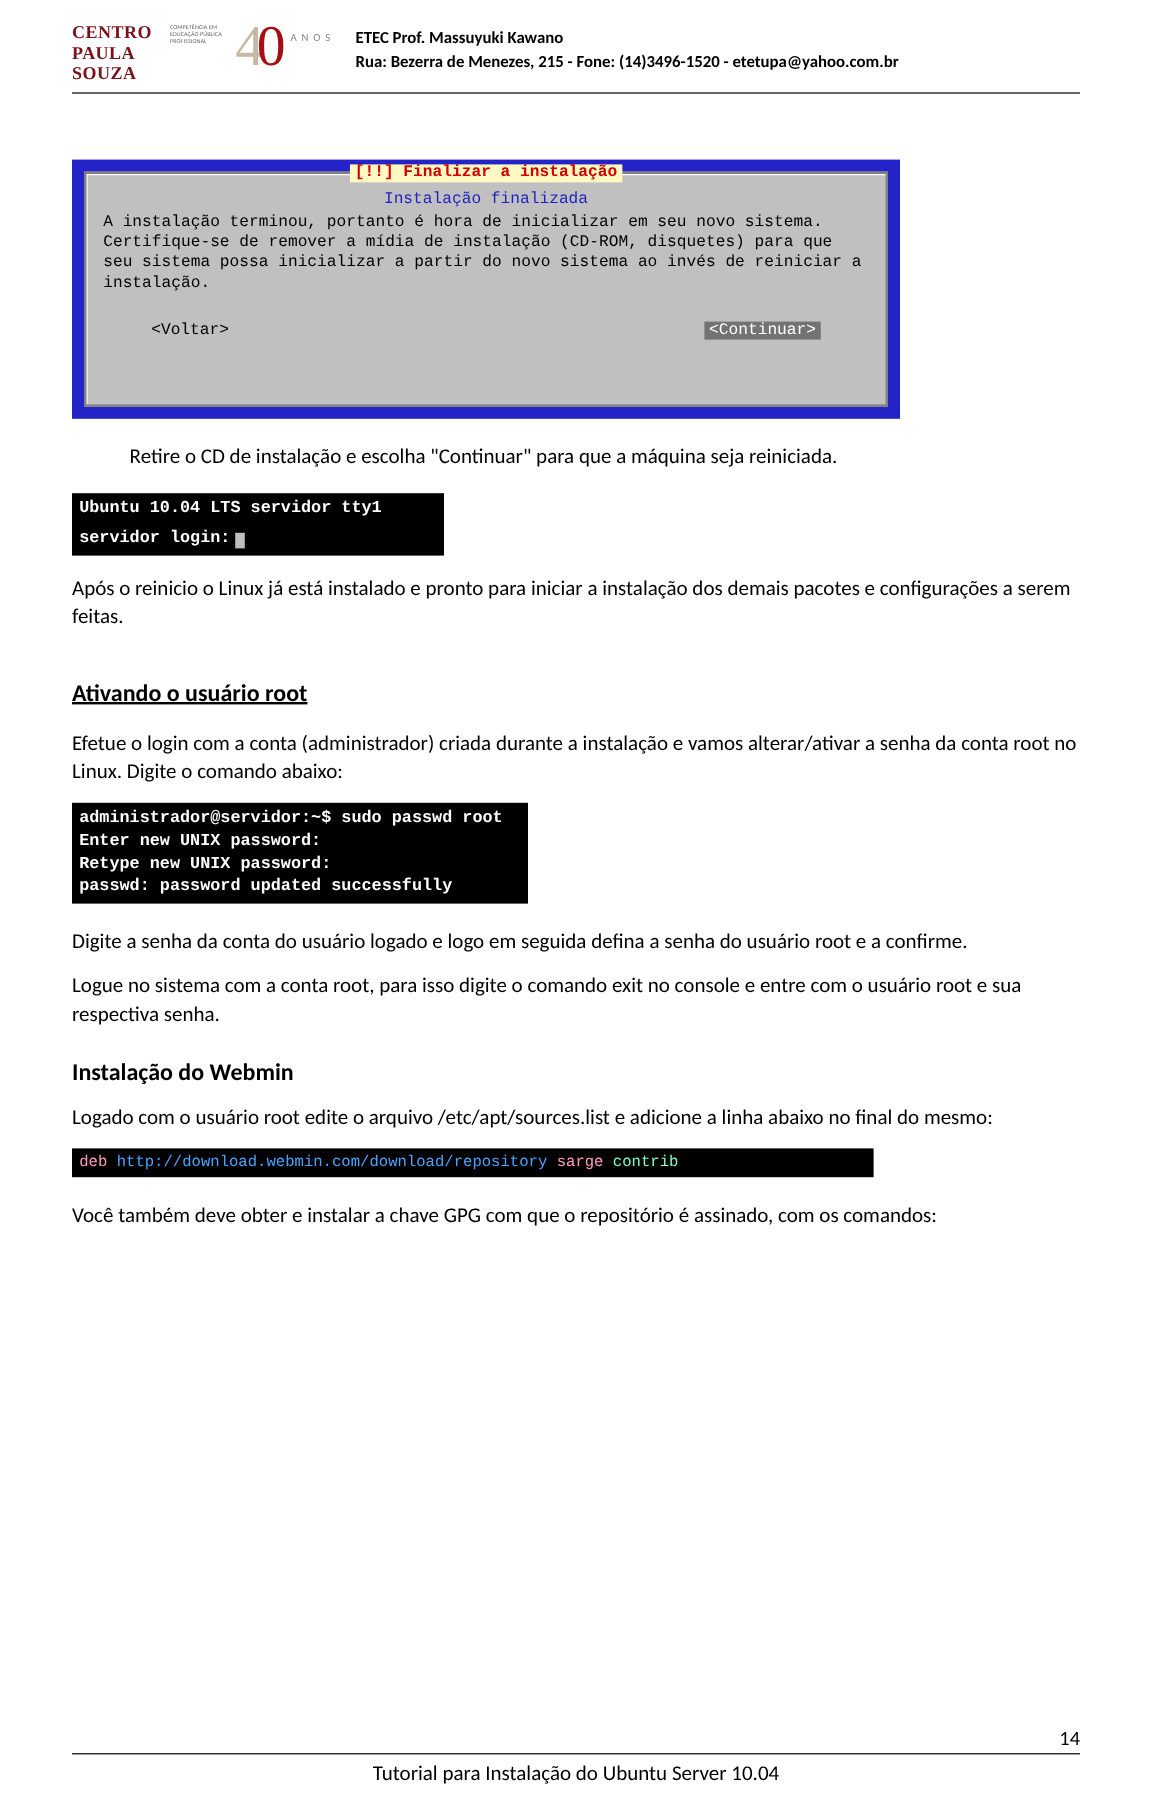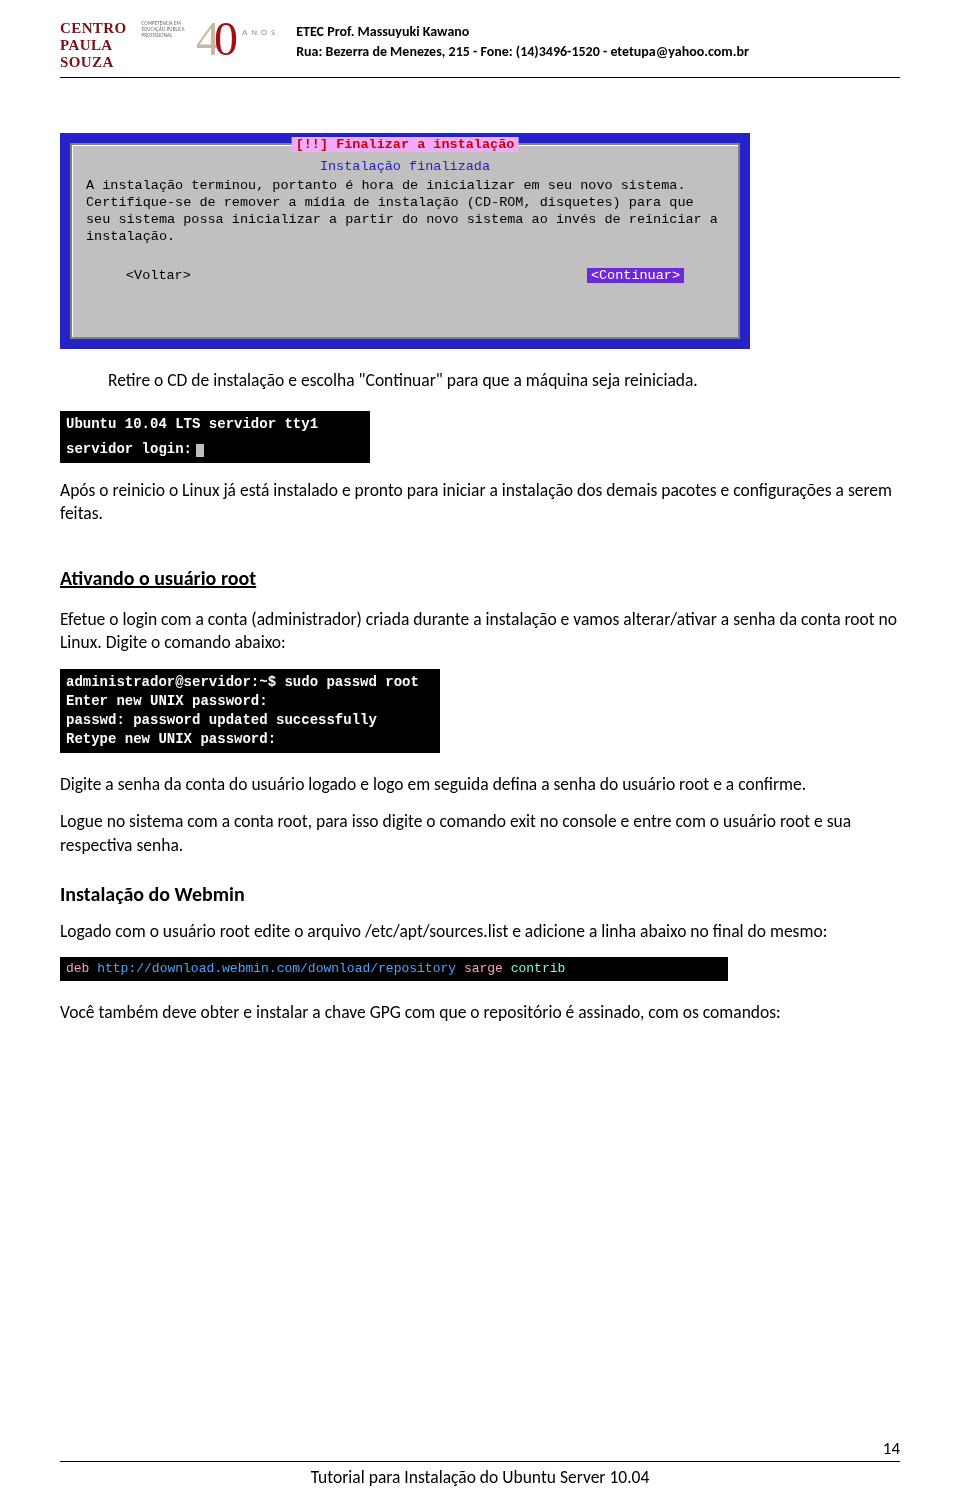--- a/index.html
+++ b/index.html
@@ -78,42 +78,42 @@
     height: 100%;
     position: relative;
     padding: 8px 14px;
     color: #000;
     border: 2px solid #808080;
     box-shadow: inset 1px 1px 0 #fff;
   }
   .installer .title {
     position: absolute;
     top: -8px; left: 50%; transform: translateX(-50%);
-    background: #f0abfc;
+    background: #fef9c3;
     color: #d00000;
     padding: 0 4px;
     font-weight: bold;
   }
   .installer .subtitle {
     text-align: center;
     color: #1f1fc0;
     margin: 6px 0 4px 0;
   }
   .installer .body-text {
     color: #000;
     line-height: 1.25;
   }
   .installer .buttons {
     display:flex; justify-content: space-between;
     margin-top: 22px;
     padding: 0 40px;
   }
   .installer .btn-back { color:#000; }
   .installer .btn-continue {
-    background:#6d28d9; color:#fff; padding: 0 4px;
+    background:#737373; color:#fff; padding: 0 4px;
   }
 
   
   .term {
     background: #000;
     font-family: "Courier New", monospace;
     color: #e8e8e8;
     font-size: 14px;
     padding: 4px 6px;
     display: inline-block;
@@ -199,22 +199,22 @@
 
     <p>Após o reinicio o Linux já está instalado e pronto para iniciar a instalação dos demais pacotes e configurações a serem feitas.</p>
 
     <h2 class="section">Ativando o usuário root</h2>
 
     <p>Efetue o login com a conta (administrador) criada durante a instalação e vamos alterar/ativar a senha da conta root no Linux. Digite o comando abaixo:</p>
 
     <div class="term passwd">
       <div class="white">administrador@servidor:~$ sudo passwd root</div>
       <div class="white">Enter new UNIX password:</div>
+      <div class="white">Retype new UNIX password:</div>
       <div class="white">passwd: password updated successfully</div>
-      <div class="white">Retype new UNIX password:</div>
     </div>
 
     <p>Digite a senha da conta do usuário logado e logo em seguida defina a senha do usuário root e a confirme.</p>
     <p>Logue no sistema com a conta root, para isso digite o comando exit no console e entre com o usuário root e sua respectiva senha.</p>
 
     <h3 class="section">Instalação do Webmin</h3>
 
     <p>Logado com o usuário root edite o arquivo /etc/apt/sources.list e adicione a linha abaixo no final do mesmo:</p>
 
     <div class="term deb">

